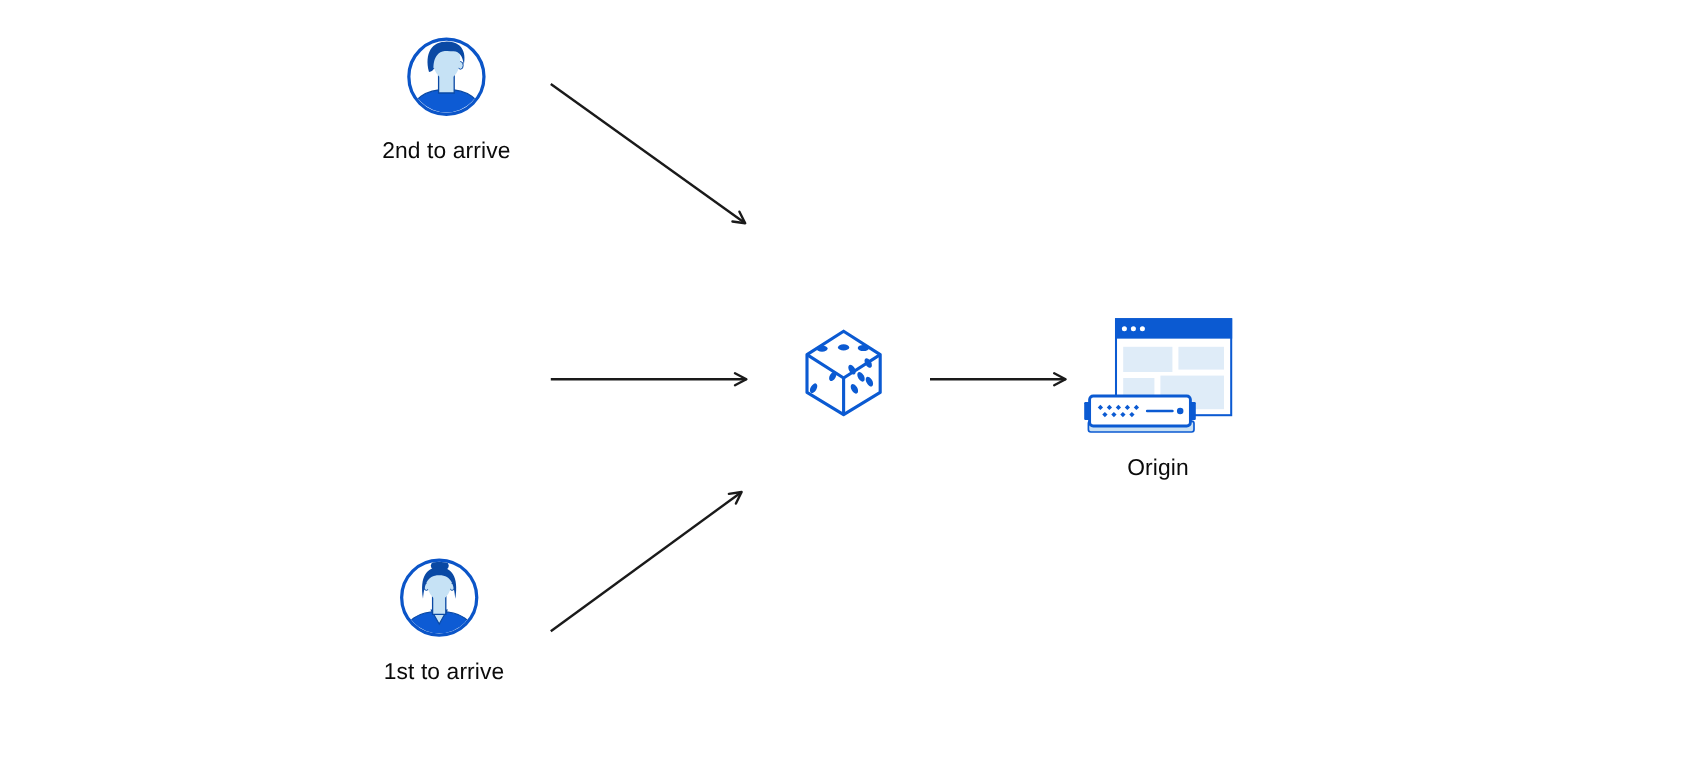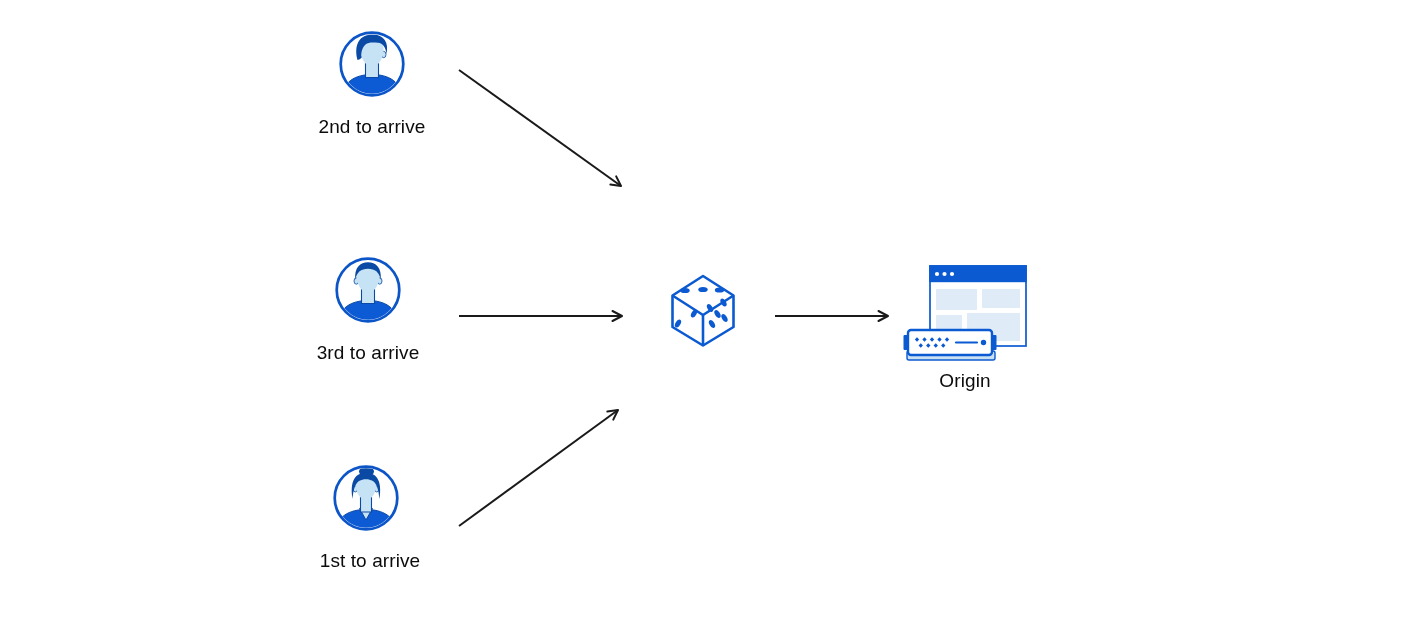--- a/index.html
+++ b/index.html
@@ -64,39 +64,20 @@
         <path d="M27.5,33 L27.5,47.5 L40.5,47.5 L40.5,33 Z" fill="#C6E2F5" stroke="#0A49A4" stroke-width="1.1"></path>
         <ellipse cx="22.3" cy="24.5" rx="2.3" ry="3.2" fill="#C6E2F5" stroke="#0A49A4" stroke-width="0.8"></ellipse>
         <ellipse cx="45.7" cy="24.5" rx="2.3" ry="3.2" fill="#C6E2F5" stroke="#0A49A4" stroke-width="0.8"></ellipse>
         <path d="M22.5,19 C22.5,11.5 27,8.5 34,8.5 C41,8.5 45.5,11.5 45.5,19 C45.5,28.5 40.5,36.5 34,36.5 C27.5,36.5 22.5,28.5 22.5,19 Z" fill="#C6E2F5"></path>
         <path d="M19.5,30 C15.5,14 22,4.5 34.5,4.5 C46,4.5 51,12.5 48.5,24 C47.5,17 45,13.2 40,12.8 C36,12.5 30.5,11.8 27.5,14.5 C24.2,17.4 23.2,22 23.2,27 C23.2,28.6 21.8,29.6 19.5,30 Z" fill="#0A49A4"></path>
       </g>
     </svg>
     <div class="node-label" style="left:-46px; top:86px;">2nd to arrive</div>
   </div>
 
-  <div class="node" style="left:334px; top:256px;">
-    <svg width="68" height="68" viewBox="0 0 68 68">
-      <defs>
-          <clipPath id="clipB">
-            <circle cx="34" cy="34" r="29.8"></circle>
-          </clipPath>
-        </defs>
-      <circle cx="34" cy="34" r="31.3" fill="#ffffff" stroke="#0B55C8" stroke-width="2.7"></circle>
-      <g clip-path="url(#clipB)">
-        <path d="M3,68 C5,52 17,44.5 34,44.5 C51,44.5 63,52 65,68 Z" fill="#0D5BD4" stroke="#0A49A4" stroke-width="1"></path>
-        <path d="M27.5,33 L27.5,47.5 L40.5,47.5 L40.5,33 Z" fill="#C6E2F5" stroke="#0A49A4" stroke-width="1.1"></path>
-        <ellipse cx="22.3" cy="25" rx="2.3" ry="3.2" fill="#C6E2F5" stroke="#0A49A4" stroke-width="0.8"></ellipse>
-        <ellipse cx="45.7" cy="25" rx="2.3" ry="3.2" fill="#C6E2F5" stroke="#0A49A4" stroke-width="0.8"></ellipse>
-        <path d="M22.5,19.5 C22.5,12 27,9 34,9 C41,9 45.5,12 45.5,19.5 C45.5,28.5 40.5,36.5 34,36.5 C27.5,36.5 22.5,28.5 22.5,19.5 Z" fill="#C6E2F5"></path>
-        <path d="M21.3,24 C20,11.5 26.3,6.3 34,6.3 C41.7,6.3 48,11.5 46.7,24 C45.2,16 41,12.8 34,12.8 C27,12.8 22.8,16 21.3,24 Z" fill="#0A49A4"></path>
-      </g>
-    </svg>
-    <div class="node-label" style="left:-46px; top:86px;">3rd to arrive</div>
-  </div>
 
   <div class="node" style="left:332px; top:464px;">
     <svg width="68" height="68" viewBox="0 0 68 68">
       <defs>
           <clipPath id="clipC">
             <circle cx="34" cy="34" r="29.8"></circle>
           </clipPath>
         </defs>
       <circle cx="34" cy="34" r="31.3" fill="#ffffff" stroke="#0B55C8" stroke-width="2.7"></circle>
       <g clip-path="url(#clipC)">
@@ -162,16 +143,16 @@
         <path d="M44.5,75.3 l2.2,2.2 l-2.2,2.2 l-2.2,-2.2 Z"></path>
         <path d="M52,75.3 l2.2,2.2 l-2.2,2.2 l-2.2,-2.2 Z"></path>
         <path d="M25.75,81.3 l2.2,2.2 l-2.2,2.2 l-2.2,-2.2 Z"></path>
         <path d="M33.25,81.3 l2.2,2.2 l-2.2,2.2 l-2.2,-2.2 Z"></path>
         <path d="M40.75,81.3 l2.2,2.2 l-2.2,2.2 l-2.2,-2.2 Z"></path>
         <path d="M48.25,81.3 l2.2,2.2 l-2.2,2.2 l-2.2,-2.2 Z"></path>
       </g>
       <line x1="61" y1="80.5" x2="82" y2="80.5" stroke="#0B5AD2" stroke-width="2.2" stroke-linecap="round"></line>
       <circle cx="88.5" cy="80.5" r="2.7" fill="#0B5AD2"></circle>
     </svg>
-    <div class="node-label" style="left:-10px; top:108px;">Origin</div>
+    <div class="node-label" style="left:-10px; top:118px;">Origin</div>
   </div>
 
 </div>
 
 </body></html>

